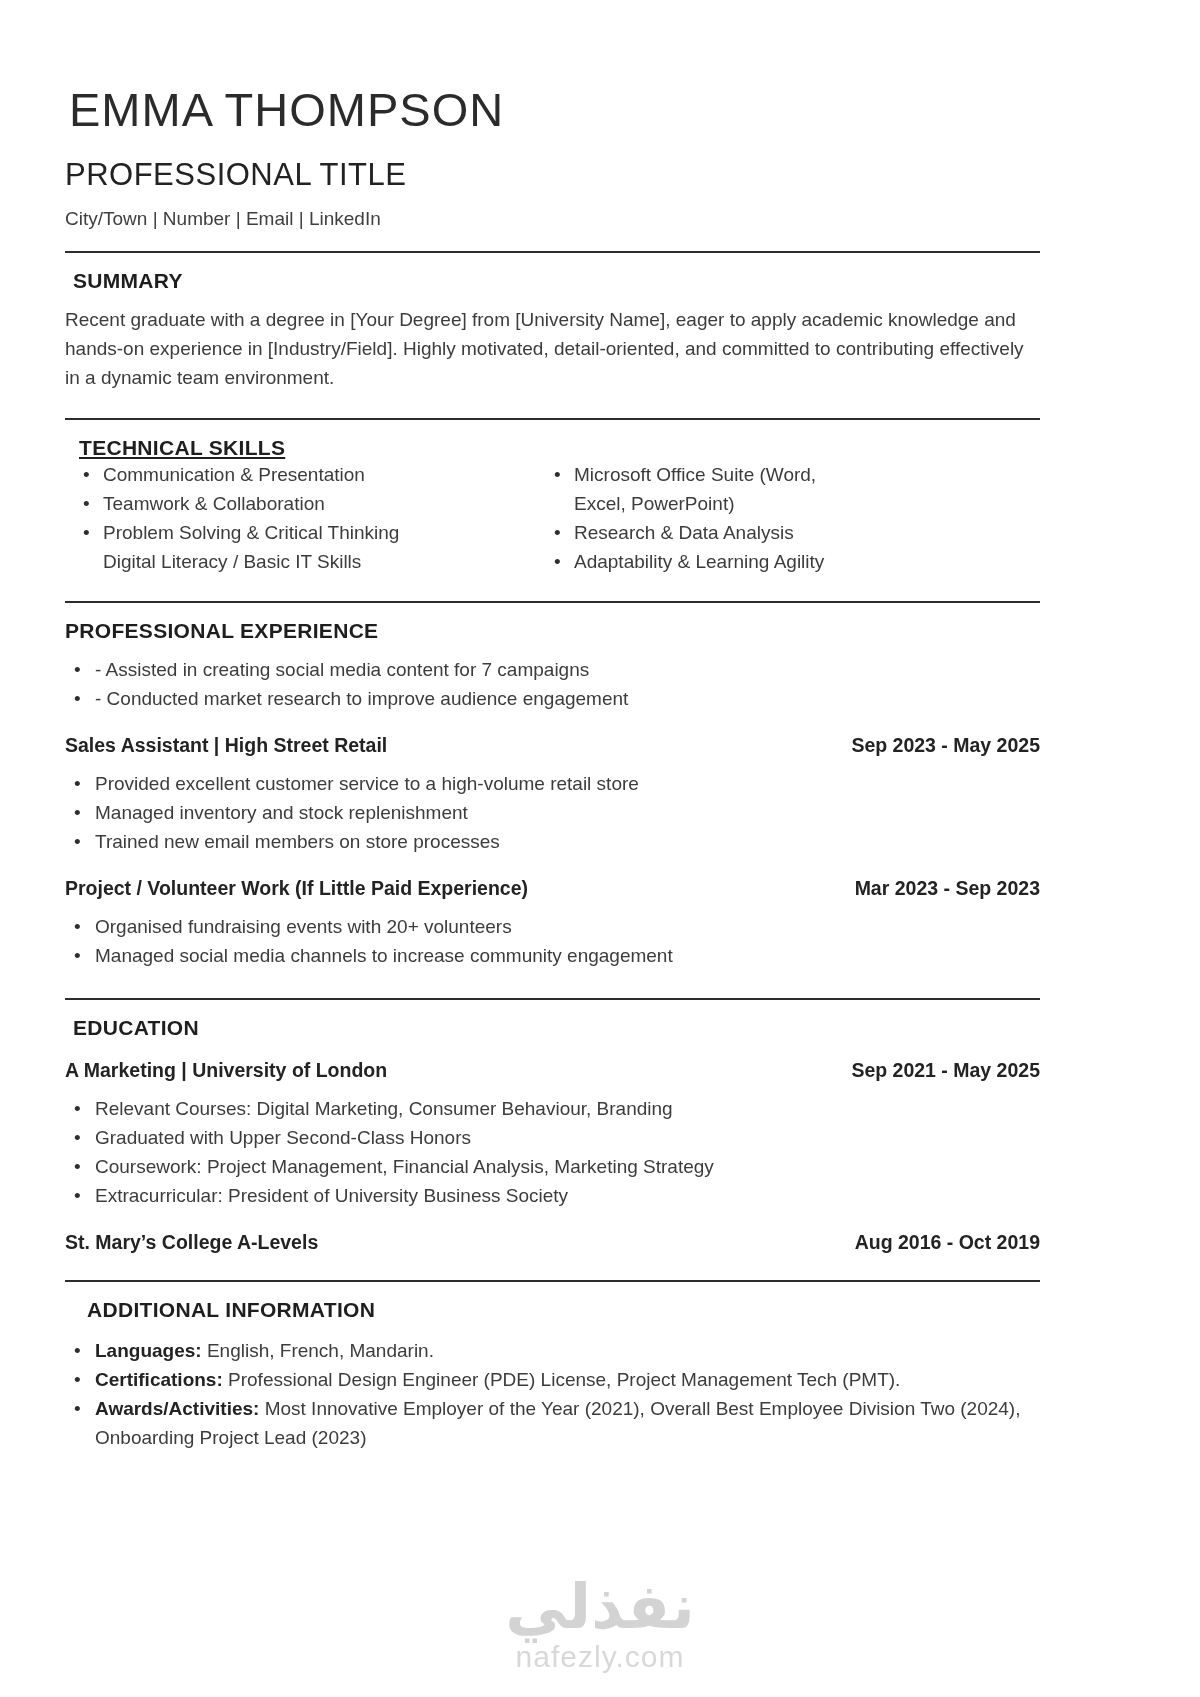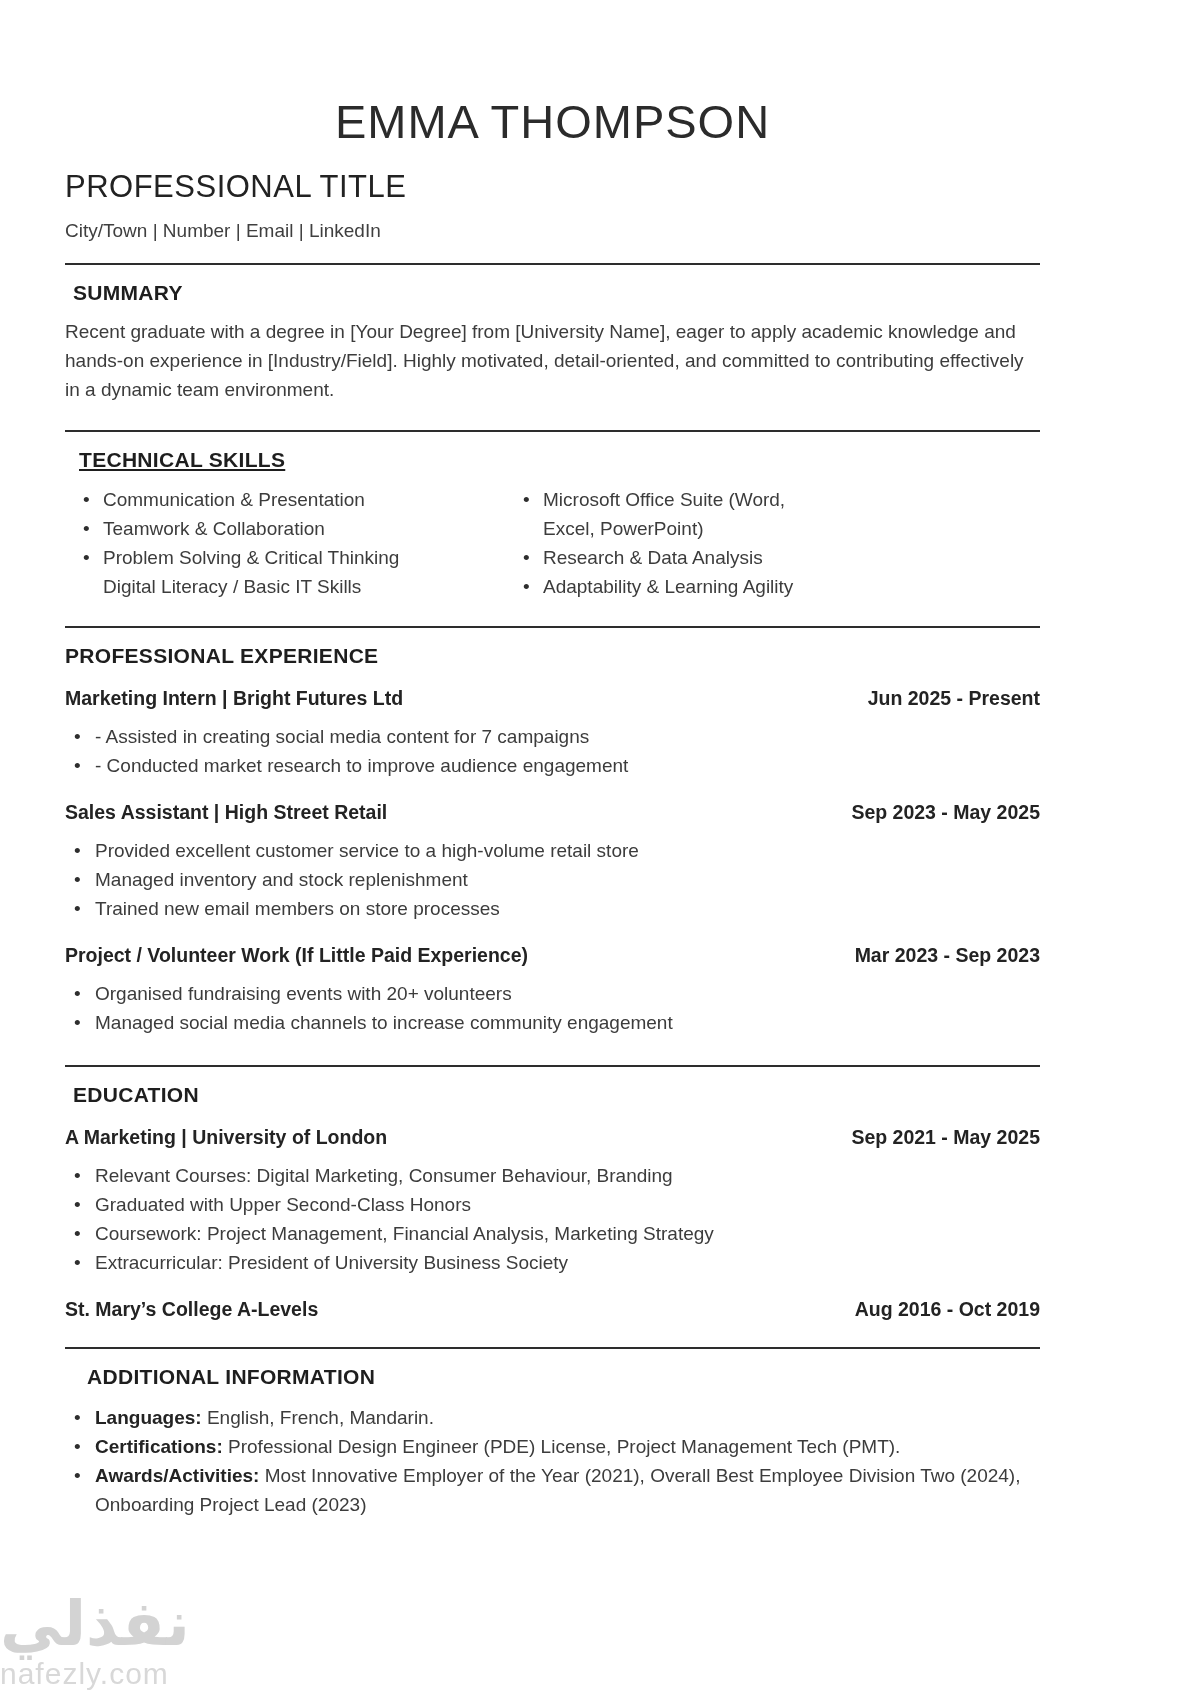--- a/index.html
+++ b/index.html
@@ -7,53 +7,53 @@
     position:relative;
     width:1200px;height:1697px;
     background:#ffffff;
     box-sizing:border-box;
     padding:82px 160px 0 65px;
     font-family:"Liberation Sans","DejaVu Sans",sans-serif;
     color:#3c3c3c;
     overflow:hidden;
   }
   
-  .name{font-size:47px;font-weight:400;color:#2b2b2b;letter-spacing:1px;margin:16px;line-height:1;text-align:center;}
+  .name{font-size:47px;font-weight:400;color:#2b2b2b;letter-spacing:1px;margin:4px;line-height:1;}
   .prof-title{font-size:31px;font-weight:400;color:#222222;letter-spacing:.5px;margin:24px 0 12px;line-height:1.15;}
   .contact{font-size:19px;color:#3f3f3f;margin-top:14px;line-height:24px;}
   
   .rule{border:none;border-top:2px solid #2d2d2d;margin:0;height:0;}
   .mt-a{margin-top:20px;} .mt-b{margin-top:26px;} .mt-c{margin-top:25px;}
   .mt-d{margin-top:28px;} .mt-e{margin-top:26px;}
   .sec-h{font-size:21px;font-weight:700;color:#1e1e1e;letter-spacing:.3px;margin:15px 0 0;line-height:25px;}
   .ind-1{padding-left:8px;} .ind-2{padding-left:14px;text-decoration:underline;} .ind-3{padding-left:22px;}
   
   .body-text{margin:12px 0 0;font-size:19px;line-height:29px;color:#3c3c3c;}
   
   .blist{list-style:none;margin:12px 0 0;padding:0;font-size:19px;line-height:29px;color:#3c3c3c;}
   .blist li{position:relative;padding-left:38px;}
   .blist li::before{content:"\2022";position:absolute;left:18px;color:#2e2e2e;}
   .blist li.no-bullet::before{content:none;}
   .entry-list li{padding-left:30px;}
   .entry-list li::before{left:9px;}
   
-  .skills-cols{display:flex;margin-top:13px;}
+  .skills-cols{display:flex;gap:31px;}
   .skills-left{width:440px;flex:0 0 auto;}
   .skills-right{width:330px;flex:0 0 auto;}
   .skills-cols .blist{margin-top:0;}
   
   .entry-head{display:flex;justify-content:space-between;align-items:baseline;margin-top:18px;}
   .entry-head.gap{margin-top:20px;}
   .entry-title{font-size:19.5px;font-weight:700;color:#232323;line-height:24px;}
   .entry-dates{font-size:19.5px;font-weight:700;color:#232323;line-height:24px;white-space:nowrap;}
   
   .add-list{margin-top:14px;}
   .add-list strong{color:#232323;font-weight:700;}
   
-  .watermark{position:absolute;left:0;right:0;bottom:6px;text-align:left;pointer-events:none;}
+  .watermark{position:absolute;left:0;right:0;bottom:23px;text-align:center;pointer-events:none;}
   .wm-logo{font-size:62px;font-weight:700;line-height:1;color:#d3d3d3;}
   .wm-site{font-size:30px;letter-spacing:1px;margin-top:2px;color:#d8d8d8;}
 </style>
 </head>
 <body>
 
 <div class="page">
 
   <header>
     <h1 class="name">EMMA THOMPSON</h1>
@@ -87,24 +87,20 @@
         </ul>
       </div>
     </div>
   </section>
 
   <section>
     <hr class="rule mt-c">
     <h3 class="sec-h">PROFESSIONAL EXPERIENCE</h3>
 
     <div class="entry">
-      <div class="entry-head">
-        <span class="entry-title">Marketing Intern | Bright Futures Ltd</span>
-        <span class="entry-dates">Jun 2025 - Present</span>
-      </div>
       <ul class="blist entry-list">
         <li>- Assisted in creating social media content for 7 campaigns</li>
         <li>- Conducted market research to improve audience engagement</li>
       </ul>
     </div>
 
     <div class="entry">
       <div class="entry-head gap">
         <span class="entry-title">Sales Assistant | High Street Retail</span>
         <span class="entry-dates">Sep 2023 - May 2025</span>

